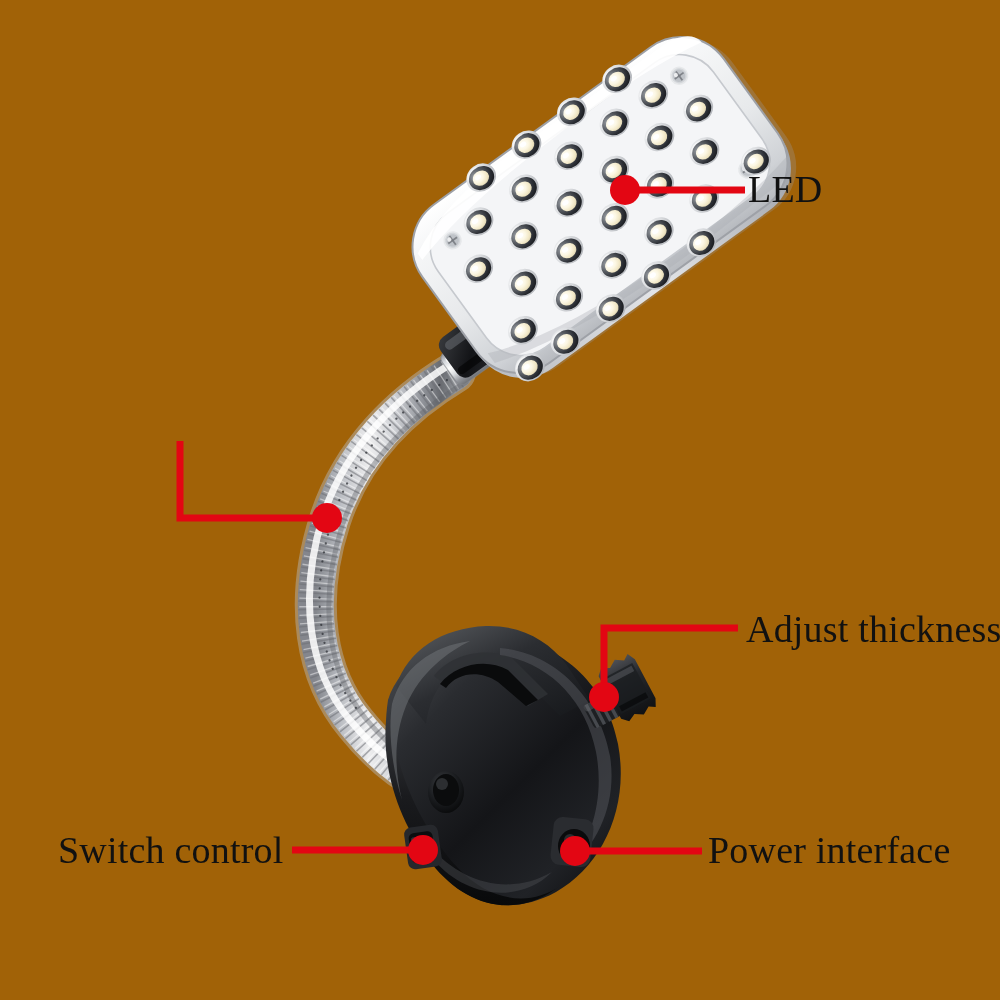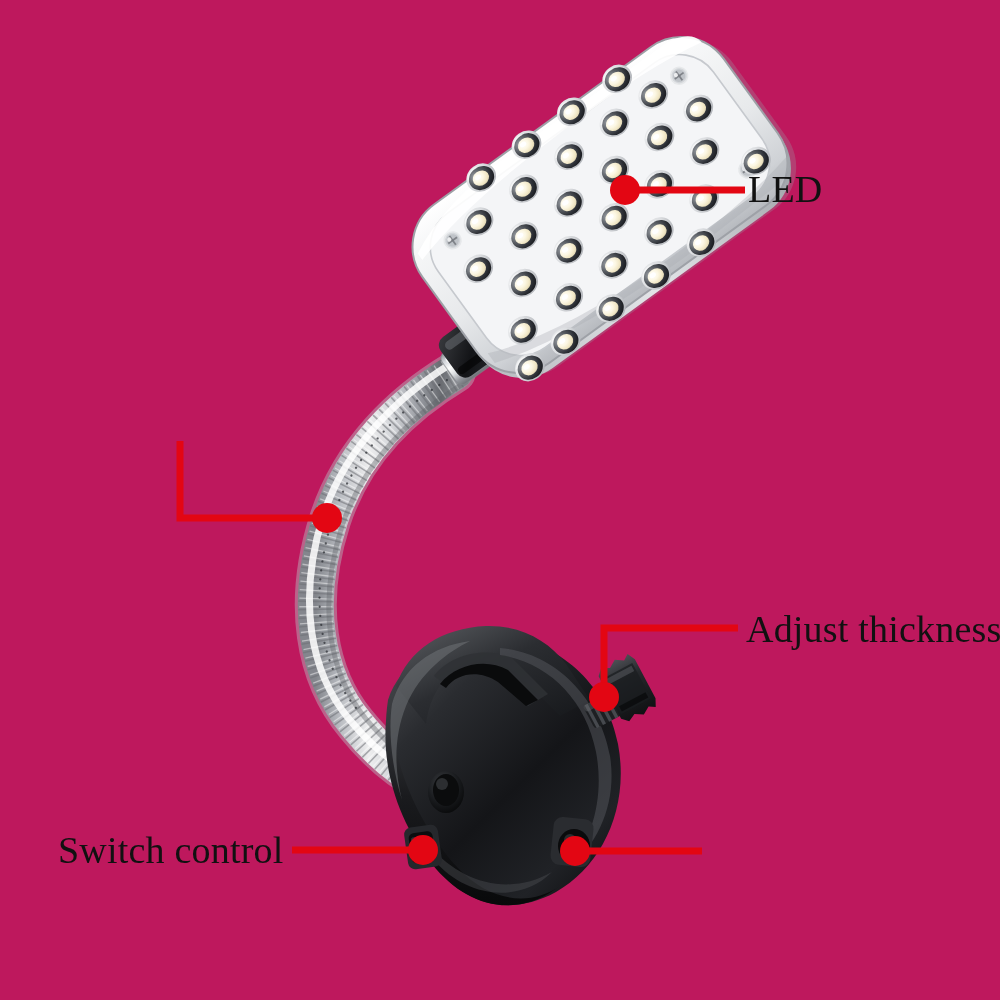--- a/index.html
+++ b/index.html
@@ -5,21 +5,21 @@
 <style>
   html, body {
     margin: 0;
     padding: 0;
     background: #ffffff;
   }
   #stage {
     position: relative;
     width: 1000px;
     height: 1000px;
-    background: #be185d;
+    background: #a16207;
     overflow: hidden;
     font-family: "Liberation Serif", "DejaVu Serif", serif;
   }
   #artwork {
     position: absolute;
     left: 0; top: 0;
     width: 1000px;
     height: 1000px;
   }
   .callout-label {
@@ -349,14 +349,15 @@
     </g>
   </svg>
 
   <div class="callout-label label-led">LED</div>
 
 
   <div class="callout-label label-adjust">Adjust thickness</div>
 
   <div class="callout-label label-switch">Switch control</div>
 
+  <div class="callout-label label-power">Power interface</div>
 
 </div>
 
 </body></html>

